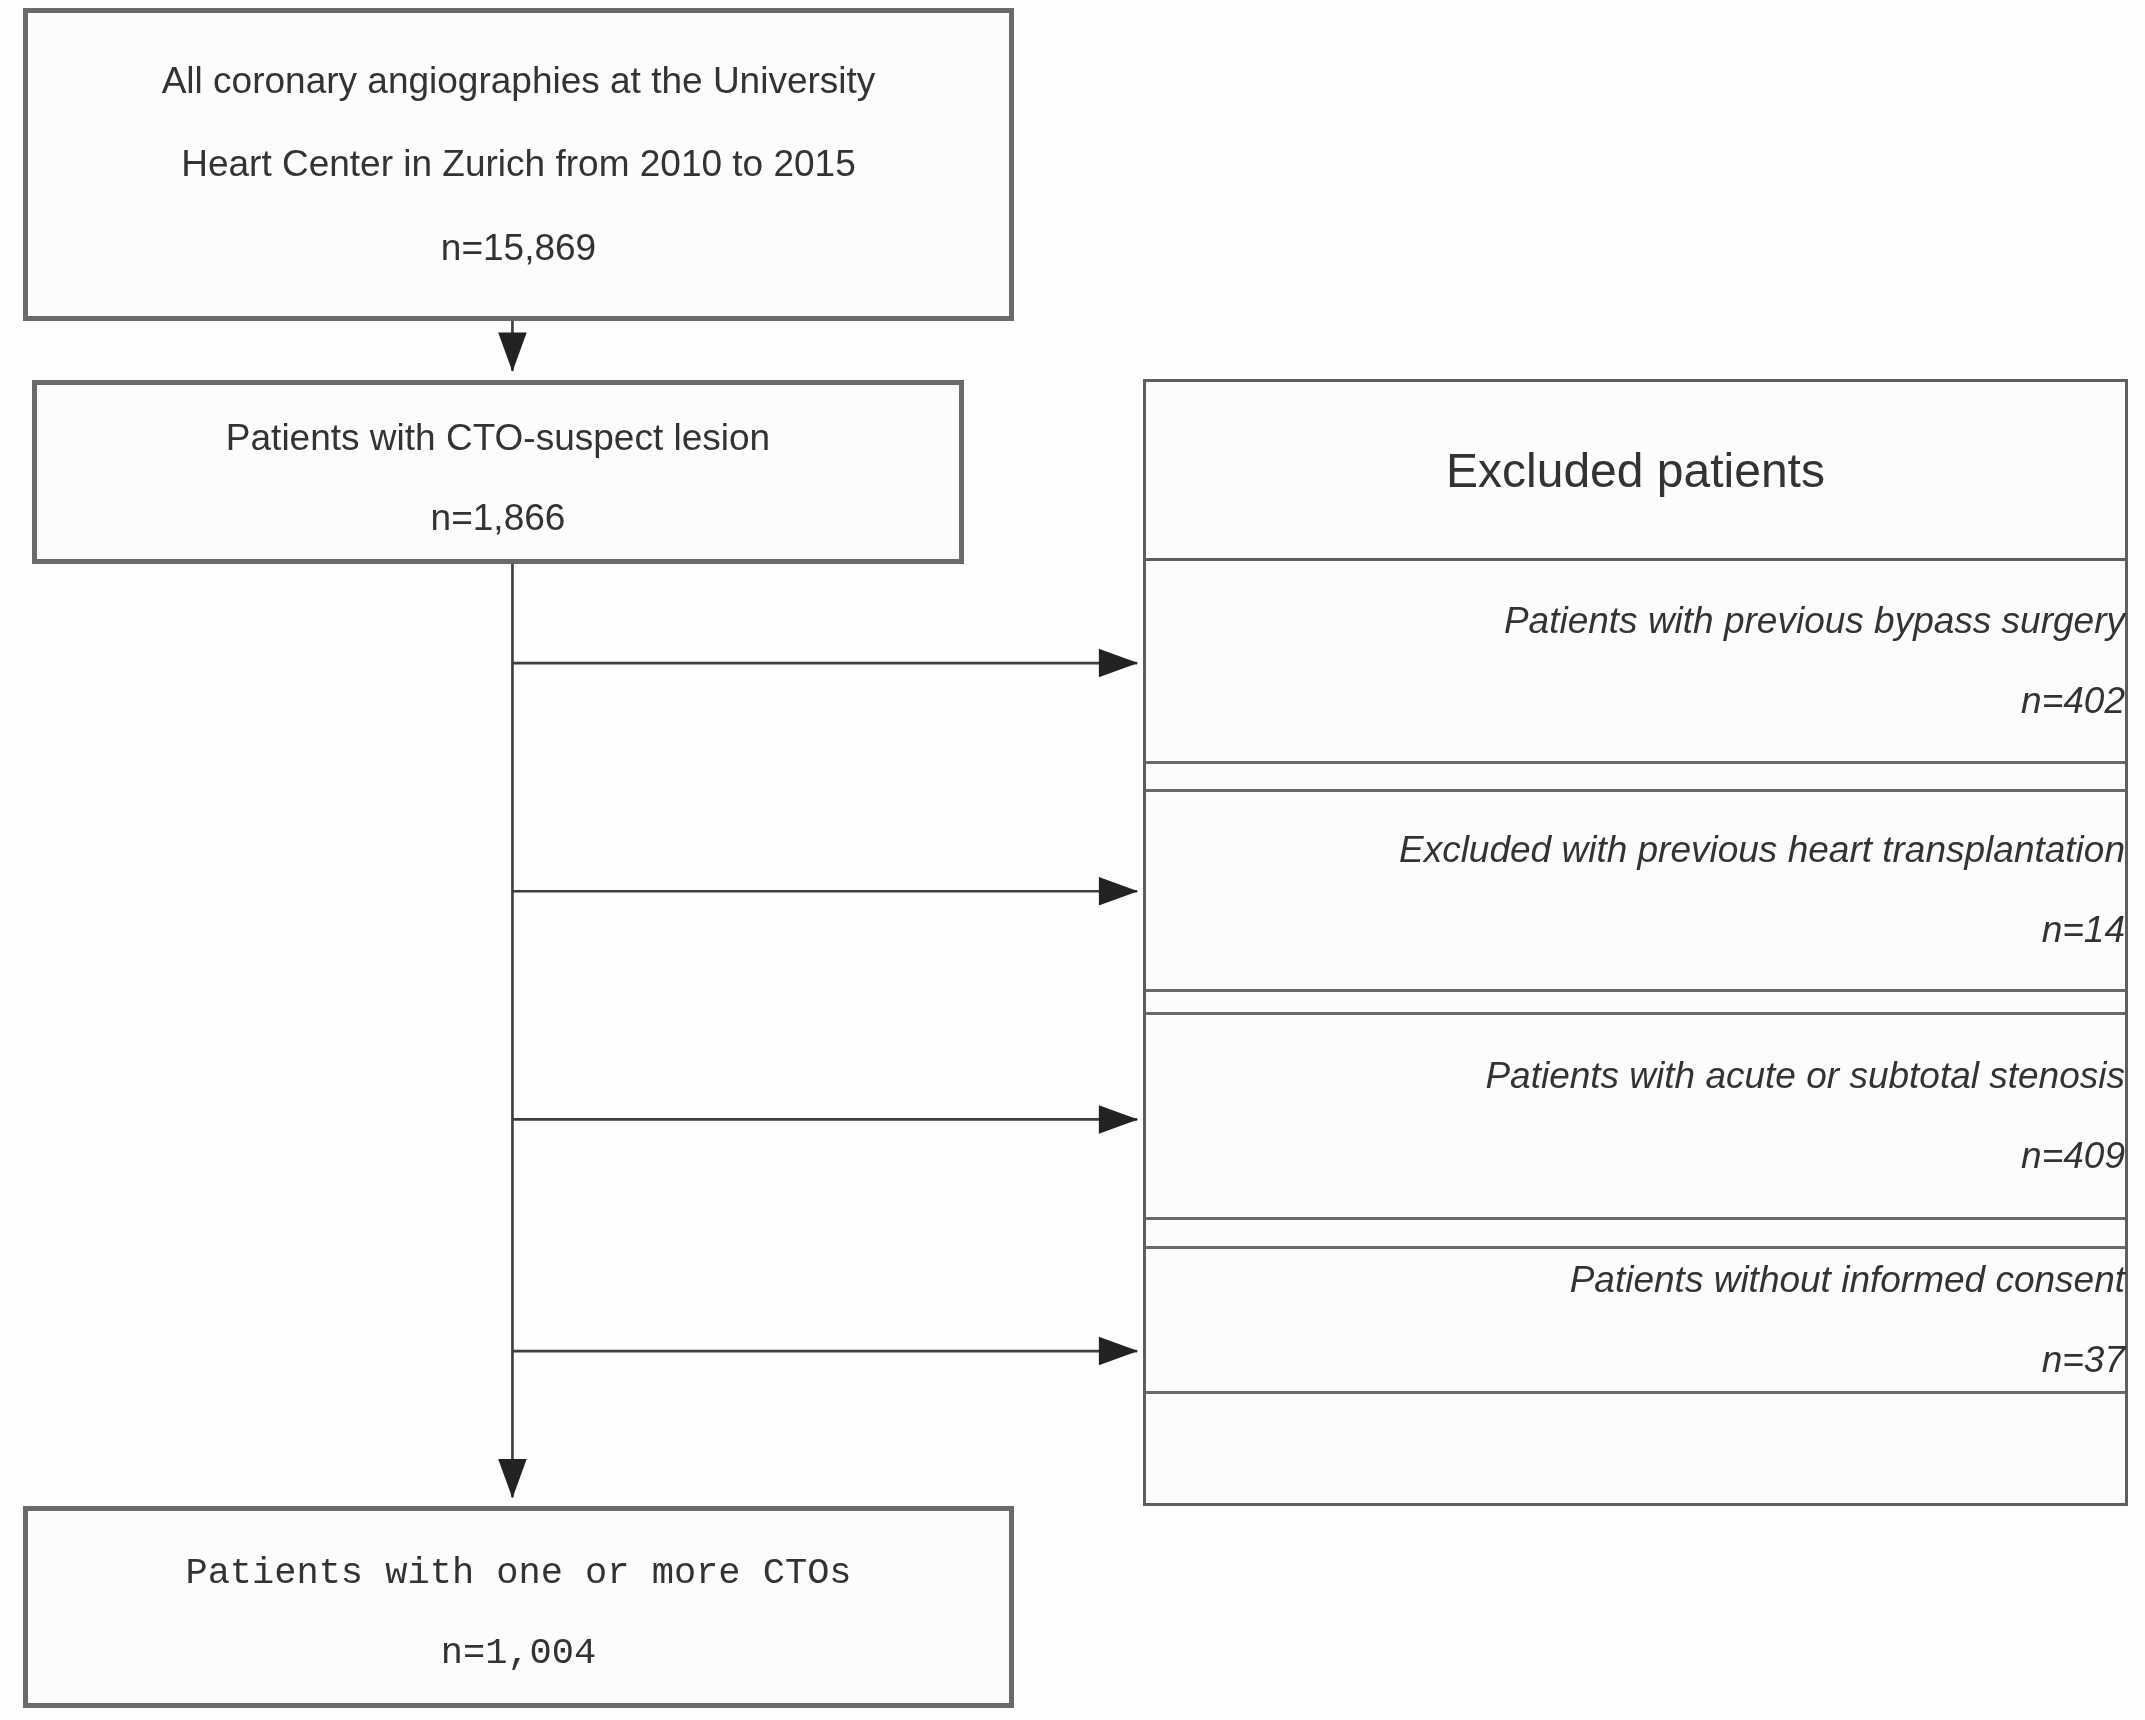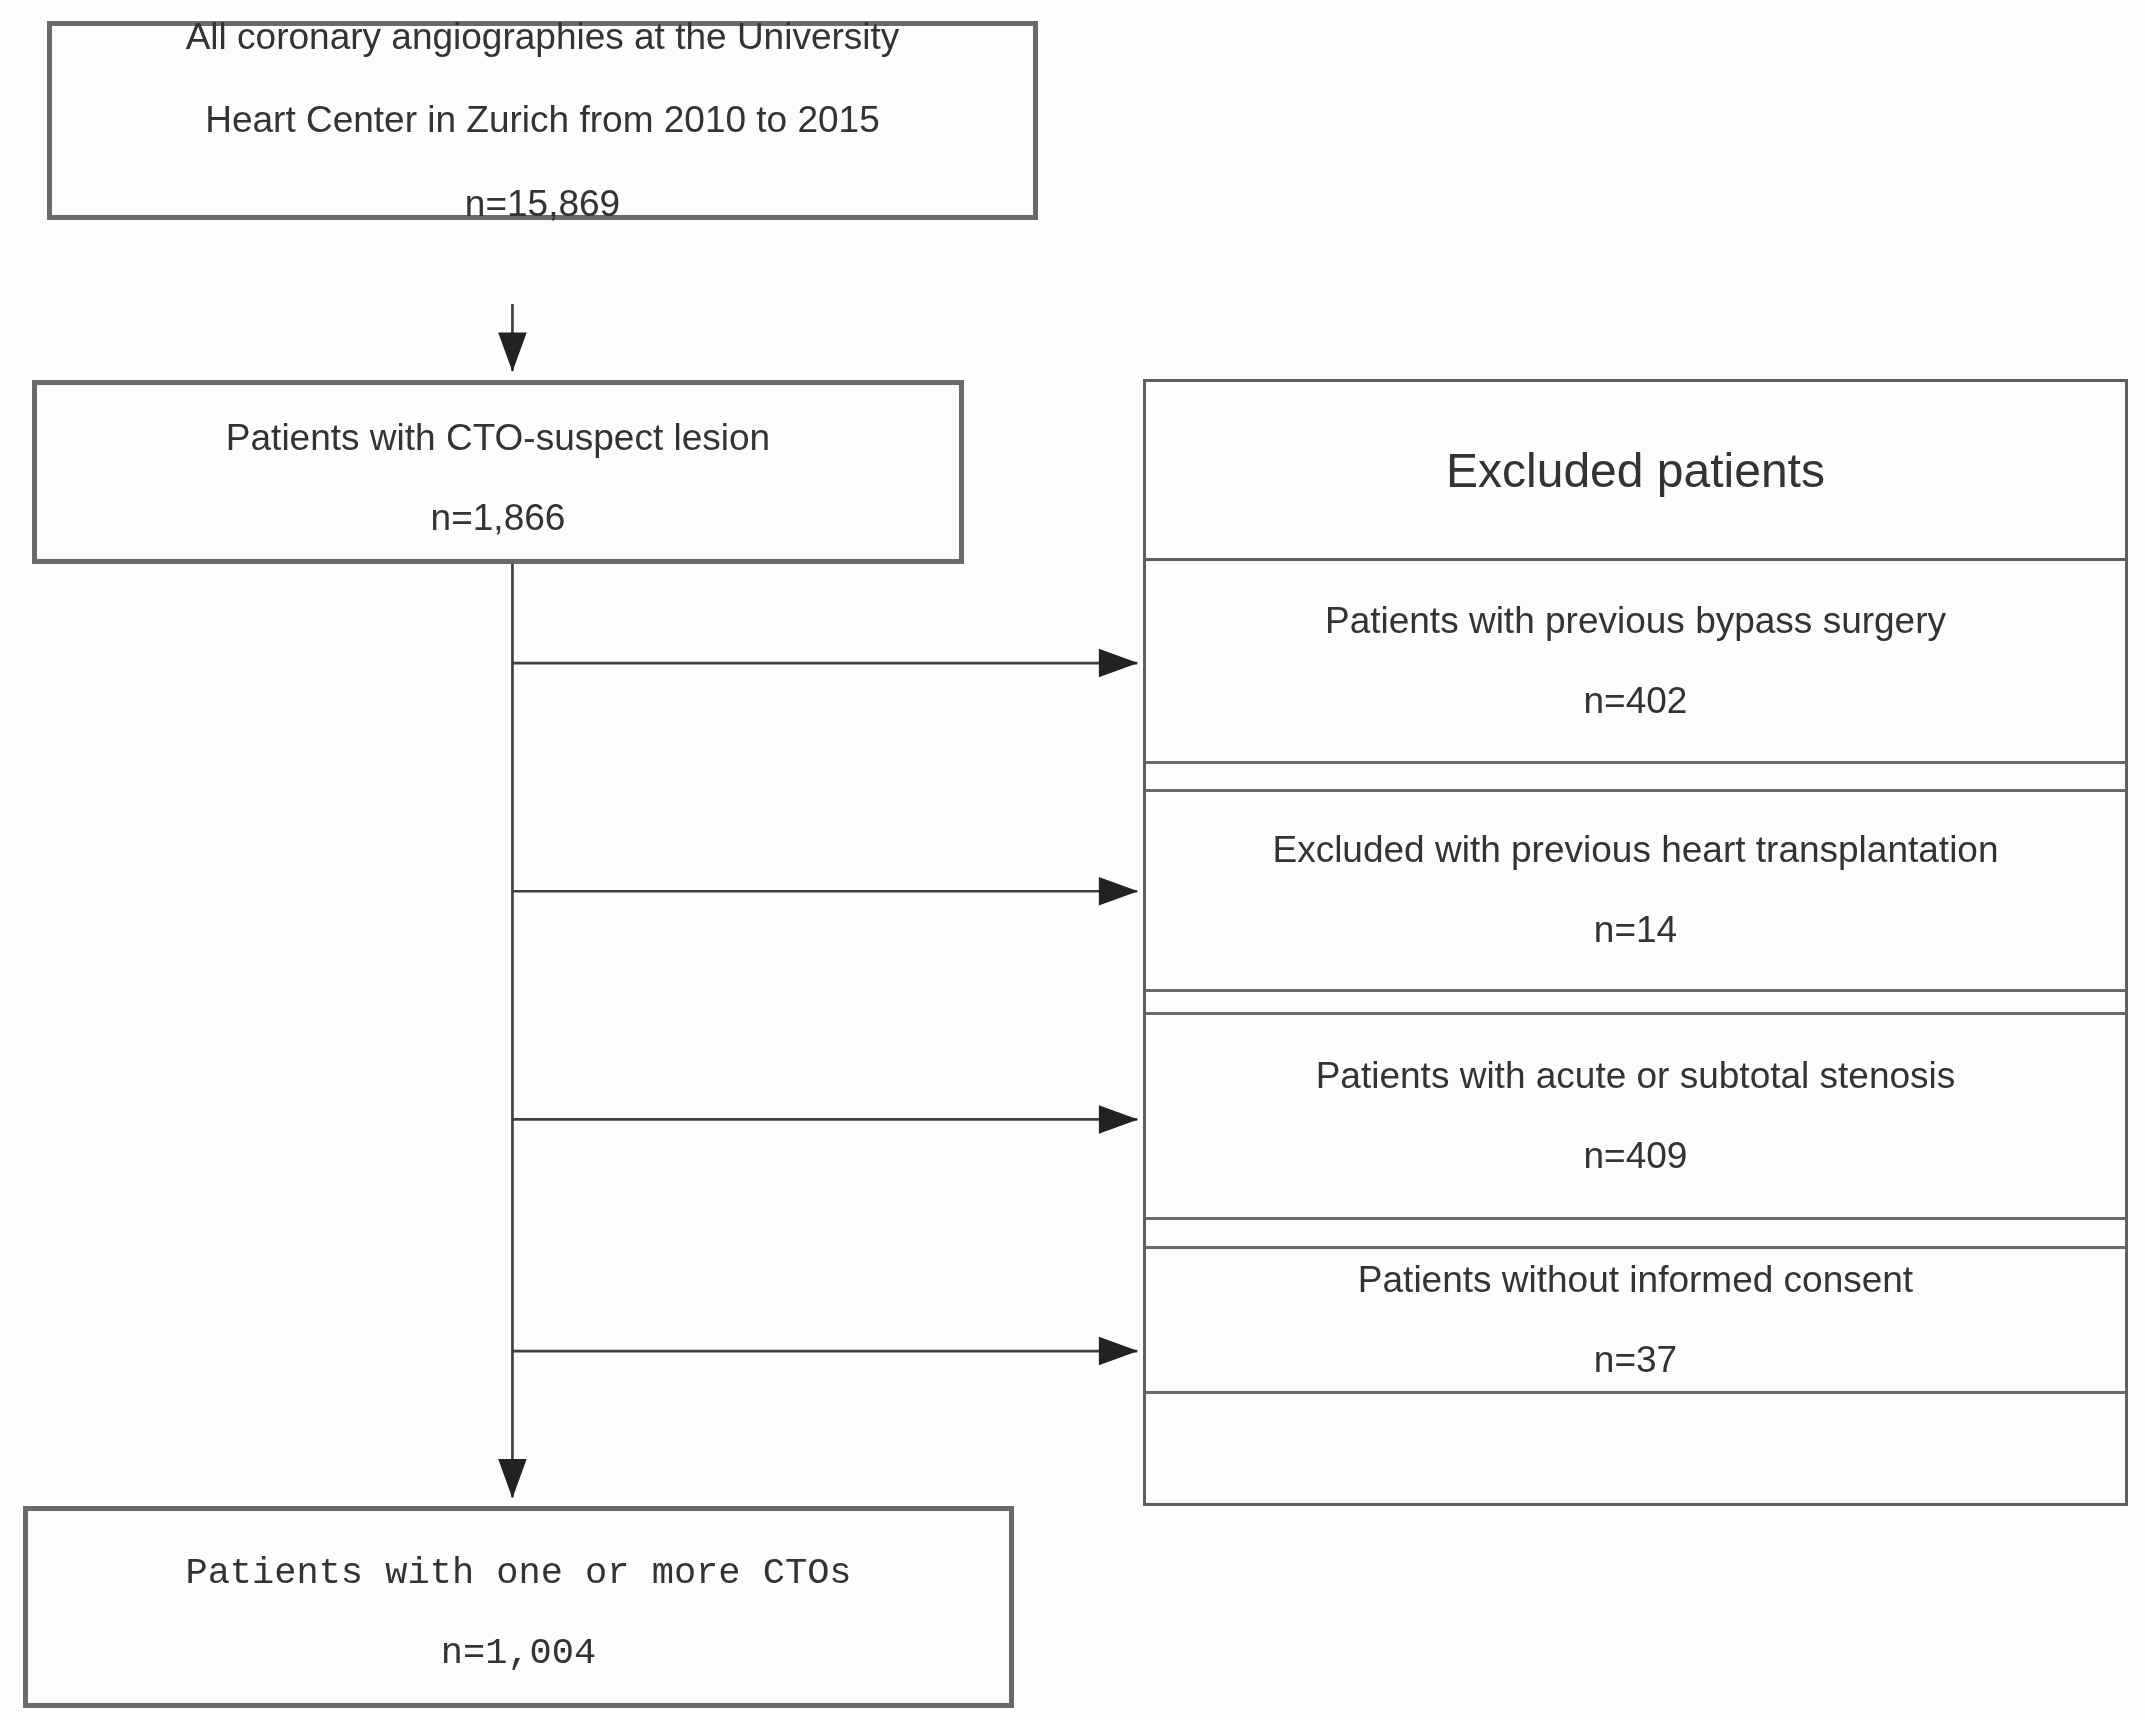--- a/index.html
+++ b/index.html
@@ -63,27 +63,28 @@
     justify-content: center;
     font-size: 48px;
     text-align: center;
   }
   .excl-item {
     position: absolute;
     left: 0; right: 0;
     box-sizing: border-box;
     display: flex;
     flex-direction: column;
-    align-items: center;
+    align-items: flex-end;
     justify-content: center;
     gap: 37px;
     text-align: center;
     font-size: 37px;
     line-height: 1.15;
     background: #fcfcfc;
+    font-style: italic;
   }
   .excl-item .bline { white-space: nowrap; }
   .excl-item-1 { top: 179px; height: 203px; border-bottom: 3.6px solid #6a6a6a; }
   .excl-item-2 { top: 407px; height: 203px; border-top: 3.6px solid #6a6a6a; border-bottom: 3.6px solid #6a6a6a; }
   .excl-item-3 { top: 630px; height: 208px; border-top: 3.6px solid #6a6a6a; border-bottom: 3.6px solid #6a6a6a; }
   .excl-item-4 { top: 864px; height: 148px; border-top: 3.6px solid #6a6a6a; border-bottom: 3.6px solid #6a6a6a; }
 </style>
 </head>
 <body>
 
@@ -99,21 +100,21 @@
     <line x1="575" y1="341" x2="575" y2="416" stroke="#3f3f3f" stroke-width="3" marker-end="url(#arrowhead)"></line>
 
     <line x1="575" y1="632" x2="575" y2="1680" stroke="#3f3f3f" stroke-width="3" marker-end="url(#arrowhead)"></line>
 
     <line x1="575" y1="744" x2="1276" y2="744" stroke="#3f3f3f" stroke-width="3" marker-end="url(#arrowhead)"></line>
     <line x1="575" y1="1000" x2="1276" y2="1000" stroke="#3f3f3f" stroke-width="3" marker-end="url(#arrowhead)"></line>
     <line x1="575" y1="1256" x2="1276" y2="1256" stroke="#3f3f3f" stroke-width="3" marker-end="url(#arrowhead)"></line>
     <line x1="575" y1="1516" x2="1276" y2="1516" stroke="#3f3f3f" stroke-width="3" marker-end="url(#arrowhead)"></line>
   </svg>
 
-  <div class="box three-line" style="left:23px; top:21px; width:991px; height:199px;margin-left:24px;">
+  <div class="box three-line" style="left:23px; top:8px; width:991px; height:313px;">
     <div class="bline">All coronary angiographies at the University</div>
     <div class="bline">Heart Center in Zurich from 2010 to 2015</div>
     <div class="bline">n=15,869</div>
   </div>
 
   <div class="box two-line" style="left:32px; top:380px; width:932px; height:184px;">
     <div class="bline">Patients with CTO-suspect lesion</div>
     <div class="bline">n=1,866</div>
   </div>
 

